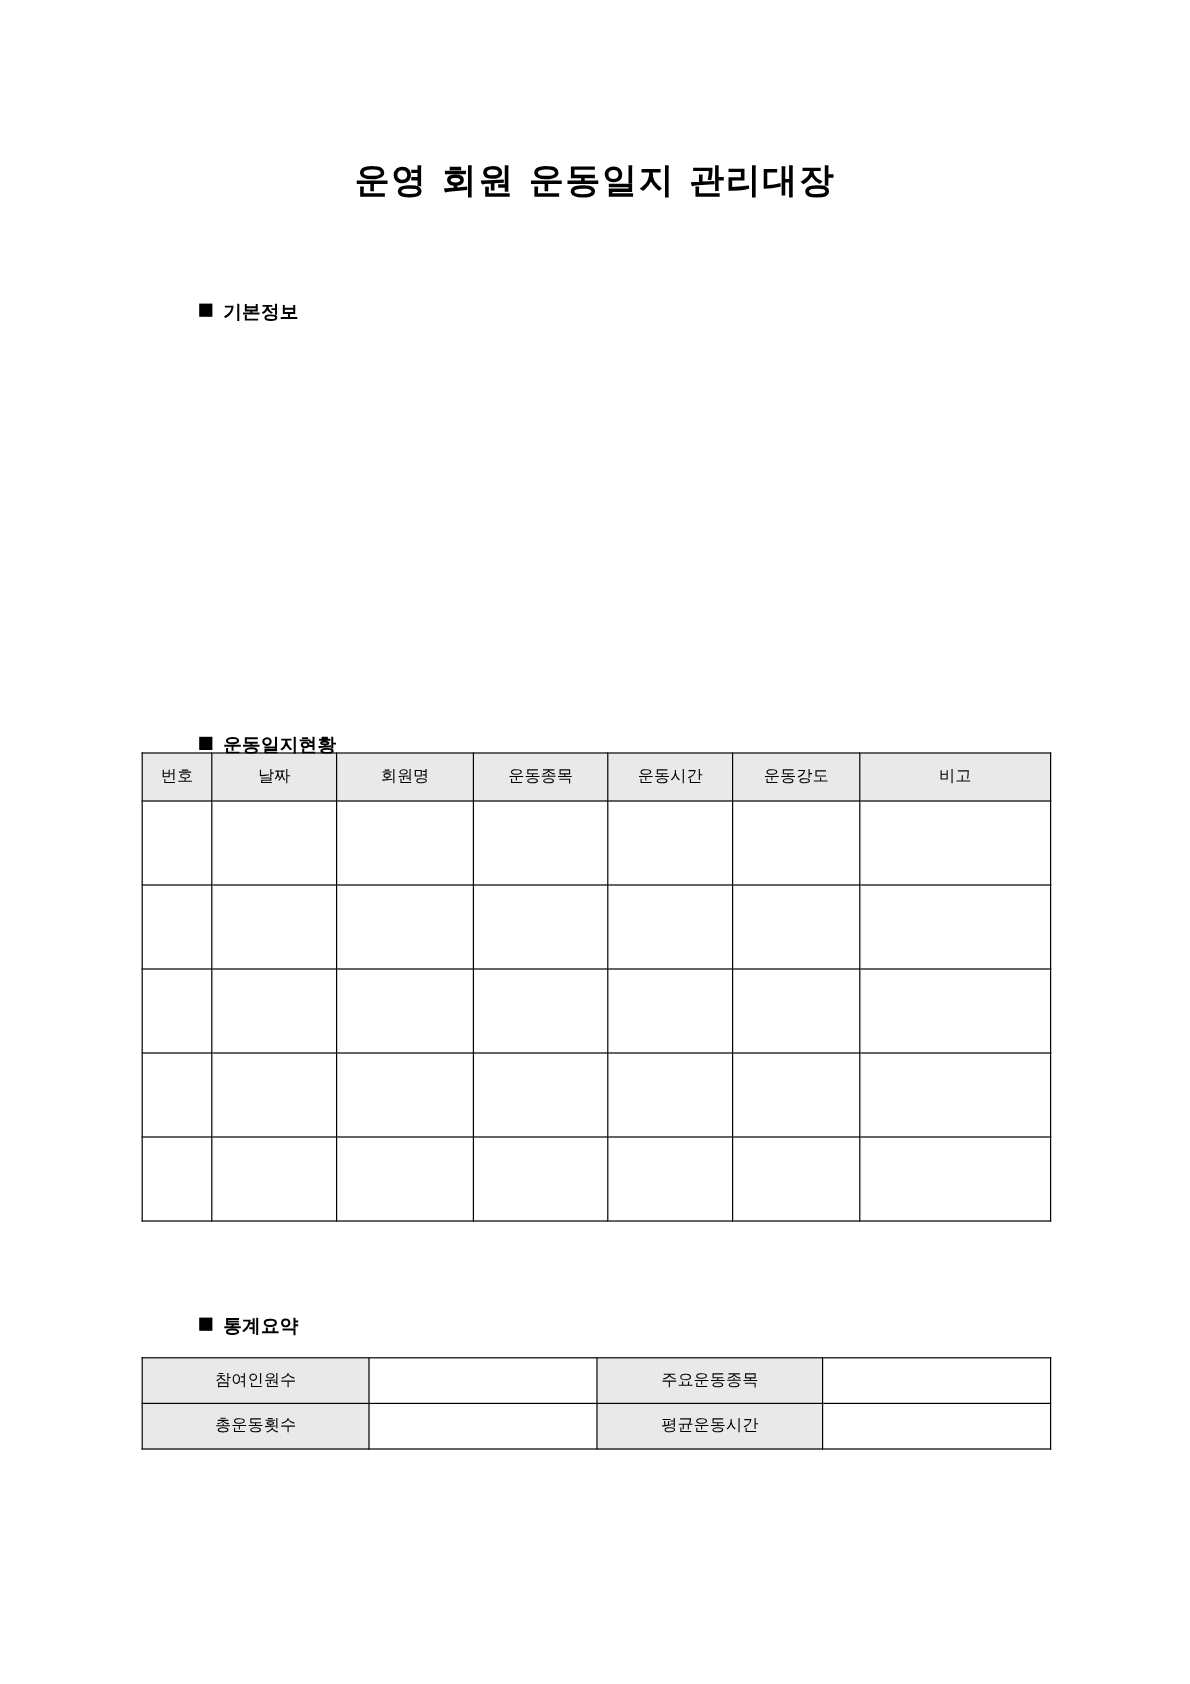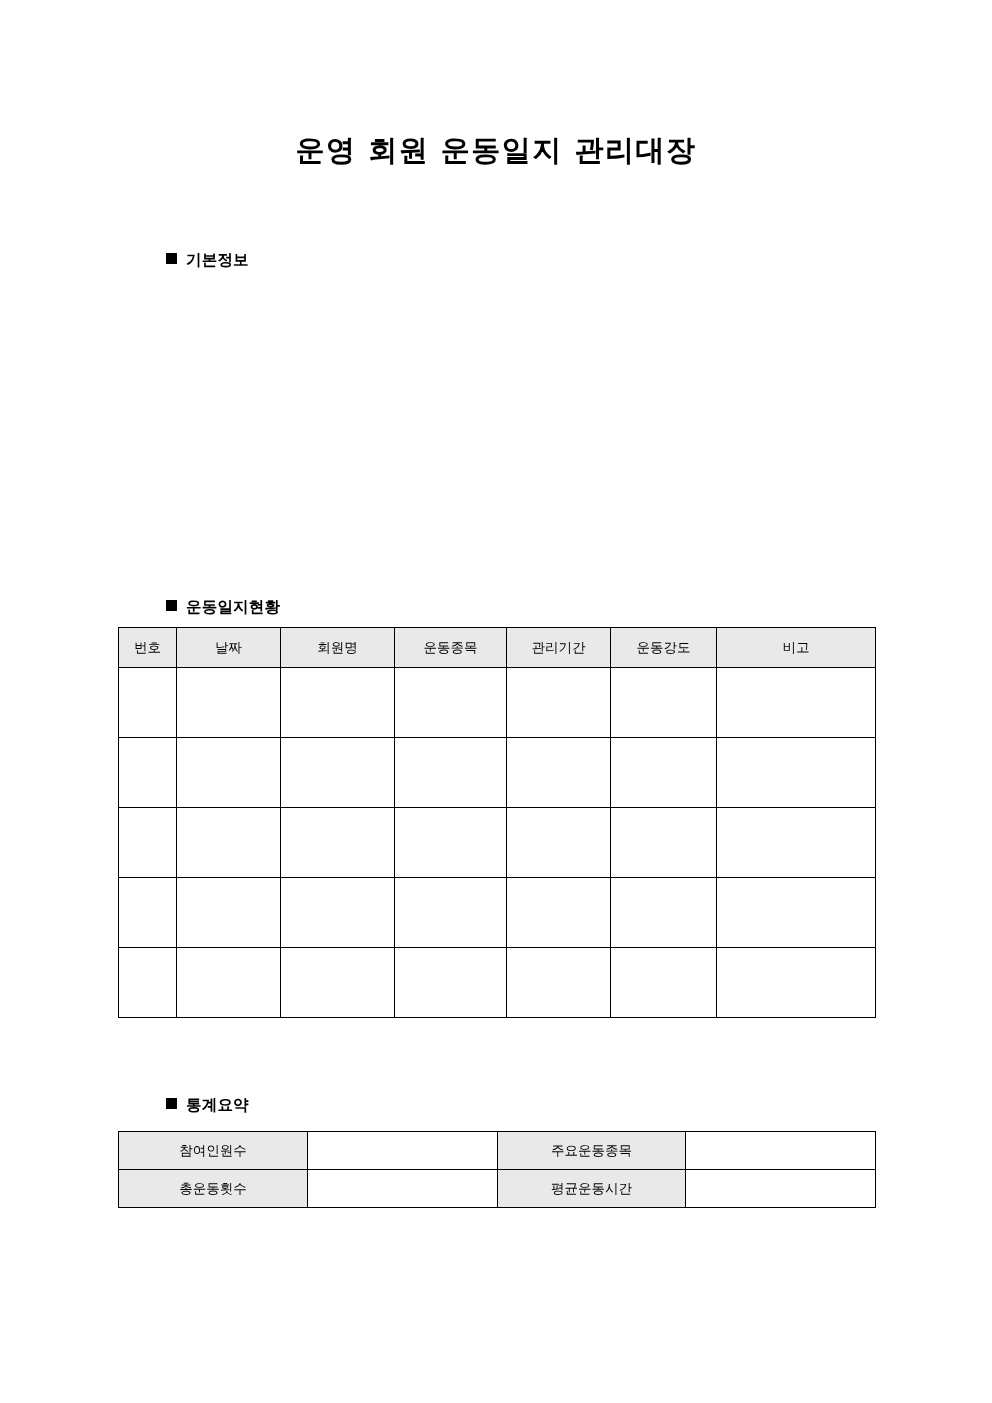--- a/index.html
+++ b/index.html
@@ -48,21 +48,21 @@
   }
   .section-head .bullet {
     display: inline-block;
     width: 11px;
     height: 11px;
     background: #000;
     margin-right: 9px;
     vertical-align: 1px;
   }
   #head-basic   { top: 250px; }
-  #head-log     { top: 597px; }
+  #head-log     { top: 611px; }
   #head-stats   { top: 1095px; }
 
   
   .tbl {
     position: absolute;
     left: 118px;
     width: 757px;
     border-collapse: collapse;
     table-layout: fixed;
     font-size: 13.5px;
@@ -122,21 +122,21 @@
       <col style="width:104px">
       <col style="width:106px">
       <col style="width:159px">
     </colgroup>
     <thead>
       <tr>
         <th>번호</th>
         <th>날짜</th>
         <th>회원명</th>
         <th>운동종목</th>
-        <th>관리기간</th>
+        <th>운동시간</th>
         <th>운동강도</th>
         <th>비고</th>
       </tr>
     </thead>
     <tbody>
       <tr>
         <td></td>
         <td></td>
         <td></td>
         <td></td>

